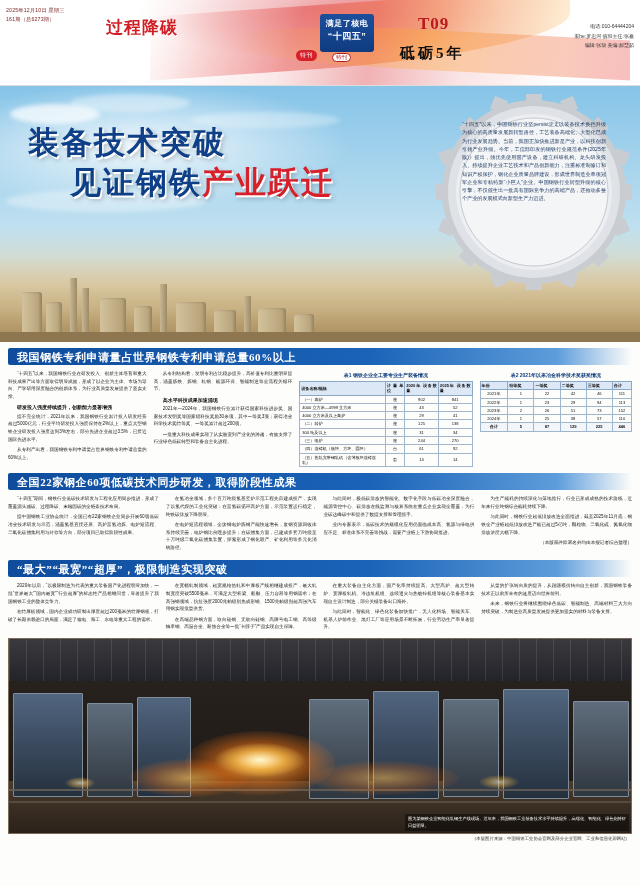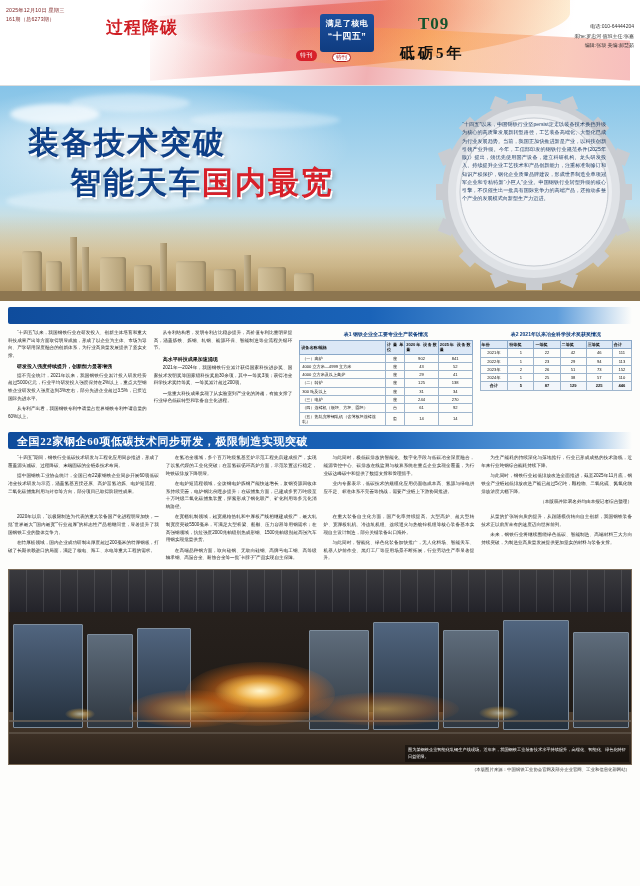--- a/index.html
+++ b/index.html
@@ -87,39 +87,39 @@
   }
   .mast-badge .b2 { font-size: 9px; }
   .mast-badge-tag {
     position: absolute; left: 332px; top: 53px;
     font-size: 5.5px; color: #b01c1c; border: .5px solid #b01c1c;
     padding: 0 3px; border-radius: 5px; background: #fff;
   }
   .pagecode {
     position: absolute; left: 418px; top: 14px;
     font-family: "Liberation Serif", serif;
-    font-size: 17px; font-weight: bold; color: #14532d;
+    font-size: 17px; font-weight: bold; color: #b91c1c;
     letter-spacing: 1px;
   }
   .mast-theme {
     position: absolute; left: 400px; top: 44px;
     font-family: "Liberation Serif", serif;
     font-size: 15px; font-weight: bold; color: #111;
     letter-spacing: 3px;
   }
   .mast-contact {
     position: absolute; right: 6px; top: 22px;
     text-align: right;
     font-size: 5px; line-height: 1.9; color: #333;
   }
 
   
   .hero {
     position: relative;
-    height: 215px;
+    height: 256px;
     overflow: hidden;
     background: linear-gradient(#86c4e8, #bfe0f0 55%, #e6d9b8 78%, #cbb07e 100%);
   }
   .hero-sky-glow {
     position: absolute; left: 0; top: 0; width: 100%; height: 140px;
     background: radial-gradient(ellipse 300px 90px at 140px 60px, rgba(255,255,255,.85), rgba(255,255,255,0) 70%);
   }
   .hero-cloud {
     position: absolute; background: rgba(255,255,255,.7); border-radius: 50%;
     filter: blur(2px);
@@ -333,21 +333,21 @@
     <div class="silo" style="left:134px;width:18px;height:30px;"></div>
     <div class="stack" style="left:160px;height:52px;"></div>
     <div class="silo" style="left:176px;width:30px;height:34px;"></div>
     <div class="silo" style="left:214px;width:22px;height:26px;"></div>
     <div class="stack" style="left:244px;height:40px;"></div>
     <div class="silo" style="left:258px;width:28px;height:28px;"></div>
     <div class="silo" style="left:294px;width:20px;height:22px;"></div>
     <div class="hero-ground"></div>
 
     <div class="hero-title">装备技术突破</div>
-    <div class="hero-title line2"><span>智能天车</span><span class="red">国内最宽</span></div>
+    <div class="hero-title line2"><span>见证钢铁</span><span class="red">产业跃迁</span></div>
 
     <div class="gear">
       <svg width="196" height="196" viewBox="0 0 196 196">
         <g>
           <circle cx="98" cy="98" r="92" fill="#c9ccd1"></circle>
           <g fill="#c9ccd1">
             <rect x="90" y="0" width="16" height="16"></rect>
             <rect x="90" y="180" width="16" height="16"></rect>
             <rect x="0" y="90" width="16" height="16"></rect>
             <rect x="180" y="90" width="16" height="16"></rect>
@@ -368,20 +368,21 @@
           <circle cx="98" cy="98" r="78" fill="#eceef1"></circle>
           <circle cx="98" cy="98" r="74" fill="#f4f5f7" stroke="#b9bfc7" stroke-width="0.8"></circle>
         </g>
       </svg>
       <div class="gear-text">“十四五”以来，中国钢铁行业坚persist定走以装备技术换挡升级为核心的高质量发展新转型路径，工艺装备高端化、大型化已成为行业发展趋势。当前，我国正加快推进新是产业，以科技创新引领产业升级。今年，工信部印发的钢铁行业规范条件(2025年版)》提出，须优先使用国产设备，建立科研机构、龙头研发投入、持续提升企业工艺技术和产品创新能力，注重标准制修订和知识产权保护，钢化企业质量品牌建设，形成世界制造业单项冠军企业和专精特新“小巨人”企业。中国钢铁行业转型升级的核心引擎，不仅催生出一批具有国际竞争力的高端产品，还推动多整个产业的发展模式向新型生产力迈进。</div>
     </div>
   </div>
 
   <div class="sec-head">
     <div class="bar"></div>
+    <div class="txt">我国钢铁专利申请量占世界钢铁专利申请总量60%以上</div>
   </div>
 
   <div class="cols">
     <div class="col">
       <p>“十四五”以来，我国钢铁行业在研发投入、创新主体培育和重大科技成果产出等方面取得明显成效，形成了以企业为主体、市场为导向、产学研用深度融合的创新体系，为行业高质量发展提供了坚实支撑。</p>
       <div class="sub-h">研发投入强度持续提升，创新能力显著增强</div>
       <p>据不完全统计，2021年以来，我国钢铁行业累计投入研发经费超过5000亿元，行业平均研发投入强度保持在2%以上，重点大型钢铁企业研发投入强度达到3%左右，部分先进企业超过3.5%，已接近国际先进水平。</p>
       <p>从专利产出看，我国钢铁专利申请量占世界钢铁专利申请总量的60%以上。</p>
     </div>
 
@@ -516,21 +517,21 @@
                 <td>446</td>
               </tr>
           </tbody>
         </table>
       </div>
     </div>
   </div>
 
   <div class="sec-head">
     <div class="bar"></div>
-    <div class="txt">全国22家钢企60项低碳技术同步研发，极限制造实现突破</div>
+    <div class="txt">全国22家钢企60项低碳技术同步研发，取得阶段性成果</div>
   </div>
 
   <div class="cols">
     <div class="col">
       <p>“十四五”期间，钢铁行业低碳技术研发与工程化应用同步推进，形成了覆盖源头减碳、过程降碳、末端固碳的全链条技术布局。</p>
       <p>据中国钢铁工业协会统计，全国已有22家钢铁企业同步开展60项低碳冶金技术研发与示范，涵盖氢基直接还原、高炉富氢冶炼、电炉短流程、二氧化碳捕集利用与封存等方向，部分项目已取得阶段性成果。</p>
     </div>
     <div class="col">
       <p>在氢冶金领域，多个百万吨级氢基竖炉示范工程先后建成投产，实现了以氢代煤的工业化突破；在富氢碳循环高炉方面，示范装置运行稳定，吨铁碳排放下降明显。</p>
       <p>在电炉短流程领域，全废钢电炉炼钢产能快速增长，废钢资源回收体系持续完善，电炉钢比例逐步提升；在碳捕集方面，已建成多套万吨级至十万吨级二氧化碳捕集装置，探索形成了钢化联产、矿化利用等多元化消纳路径。</p>
@@ -539,20 +540,24 @@
       <p>与此同时，极低碳排放的智能化、数字化手段与低碳冶金深度融合，能源管控中心、碳排放在线监测与核算系统在重点企业实现全覆盖，为行业碳达峰碳中和提供了数据支撑和管理抓手。</p>
       <p>业内专家表示，低碳技术的规模化应用仍面临成本高、氢源与绿电供应不足、标准体系不完善等挑战，需要产业链上下游协同推进。</p>
     </div>
     <div class="col">
       <p>为生产能耗的持续深化与落地推行，行业已形成成熟的技术路线，近年来行业吨钢综合能耗持续下降。</p>
       <p>与此同时，钢铁行业超低排放改造全面推进，截至2025年11月底，钢铁全产业链超低排放改造产能已超过5亿吨，颗粒物、二氧化硫、氮氧化物排放浓度大幅下降。</p>
       <p style="text-align:right;text-indent:0">（本版稿件除署名外均由本报记者综合整理）</p>
     </div>
   </div>
 
+  <div class="sec-head">
+    <div class="bar"></div>
+    <div class="txt">“最大”“最宽”“超厚”，极限制造实现突破</div>
+  </div>
 
   <div class="cols">
     <div class="col">
       <p>2020年以后，“以极限制造为代表的重大装备国产化进程明显加快，一批“世界最大”“国内最宽”“行业超厚”的标志性产品相继问世，显著提升了我国钢铁工业的整体竞争力。</p>
       <p>在特厚板领域，国内企业成功研制出厚度超过200毫米的特厚钢板，打破了长期依赖进口的局面，满足了核电、海工、水电等重大工程的需求。</p>
     </div>
     <div class="col">
       <p>在宽幅轧制领域，超宽规格热轧和中厚板产线相继建成投产，最大轧制宽度突破5500毫米，可满足大型桥梁、船舶、压力容器等用钢需求；在高强钢领域，抗拉强度2000兆帕级别热成形钢、1500兆帕级别超高强汽车用钢实现批量供货。</p>
       <p>在高端品种钢方面，取向硅钢、无取向硅钢、高牌号电工钢、高等级轴承钢、高温合金、耐蚀合金等一批“卡脖子”产品实现自主保障。</p>
     </div>

